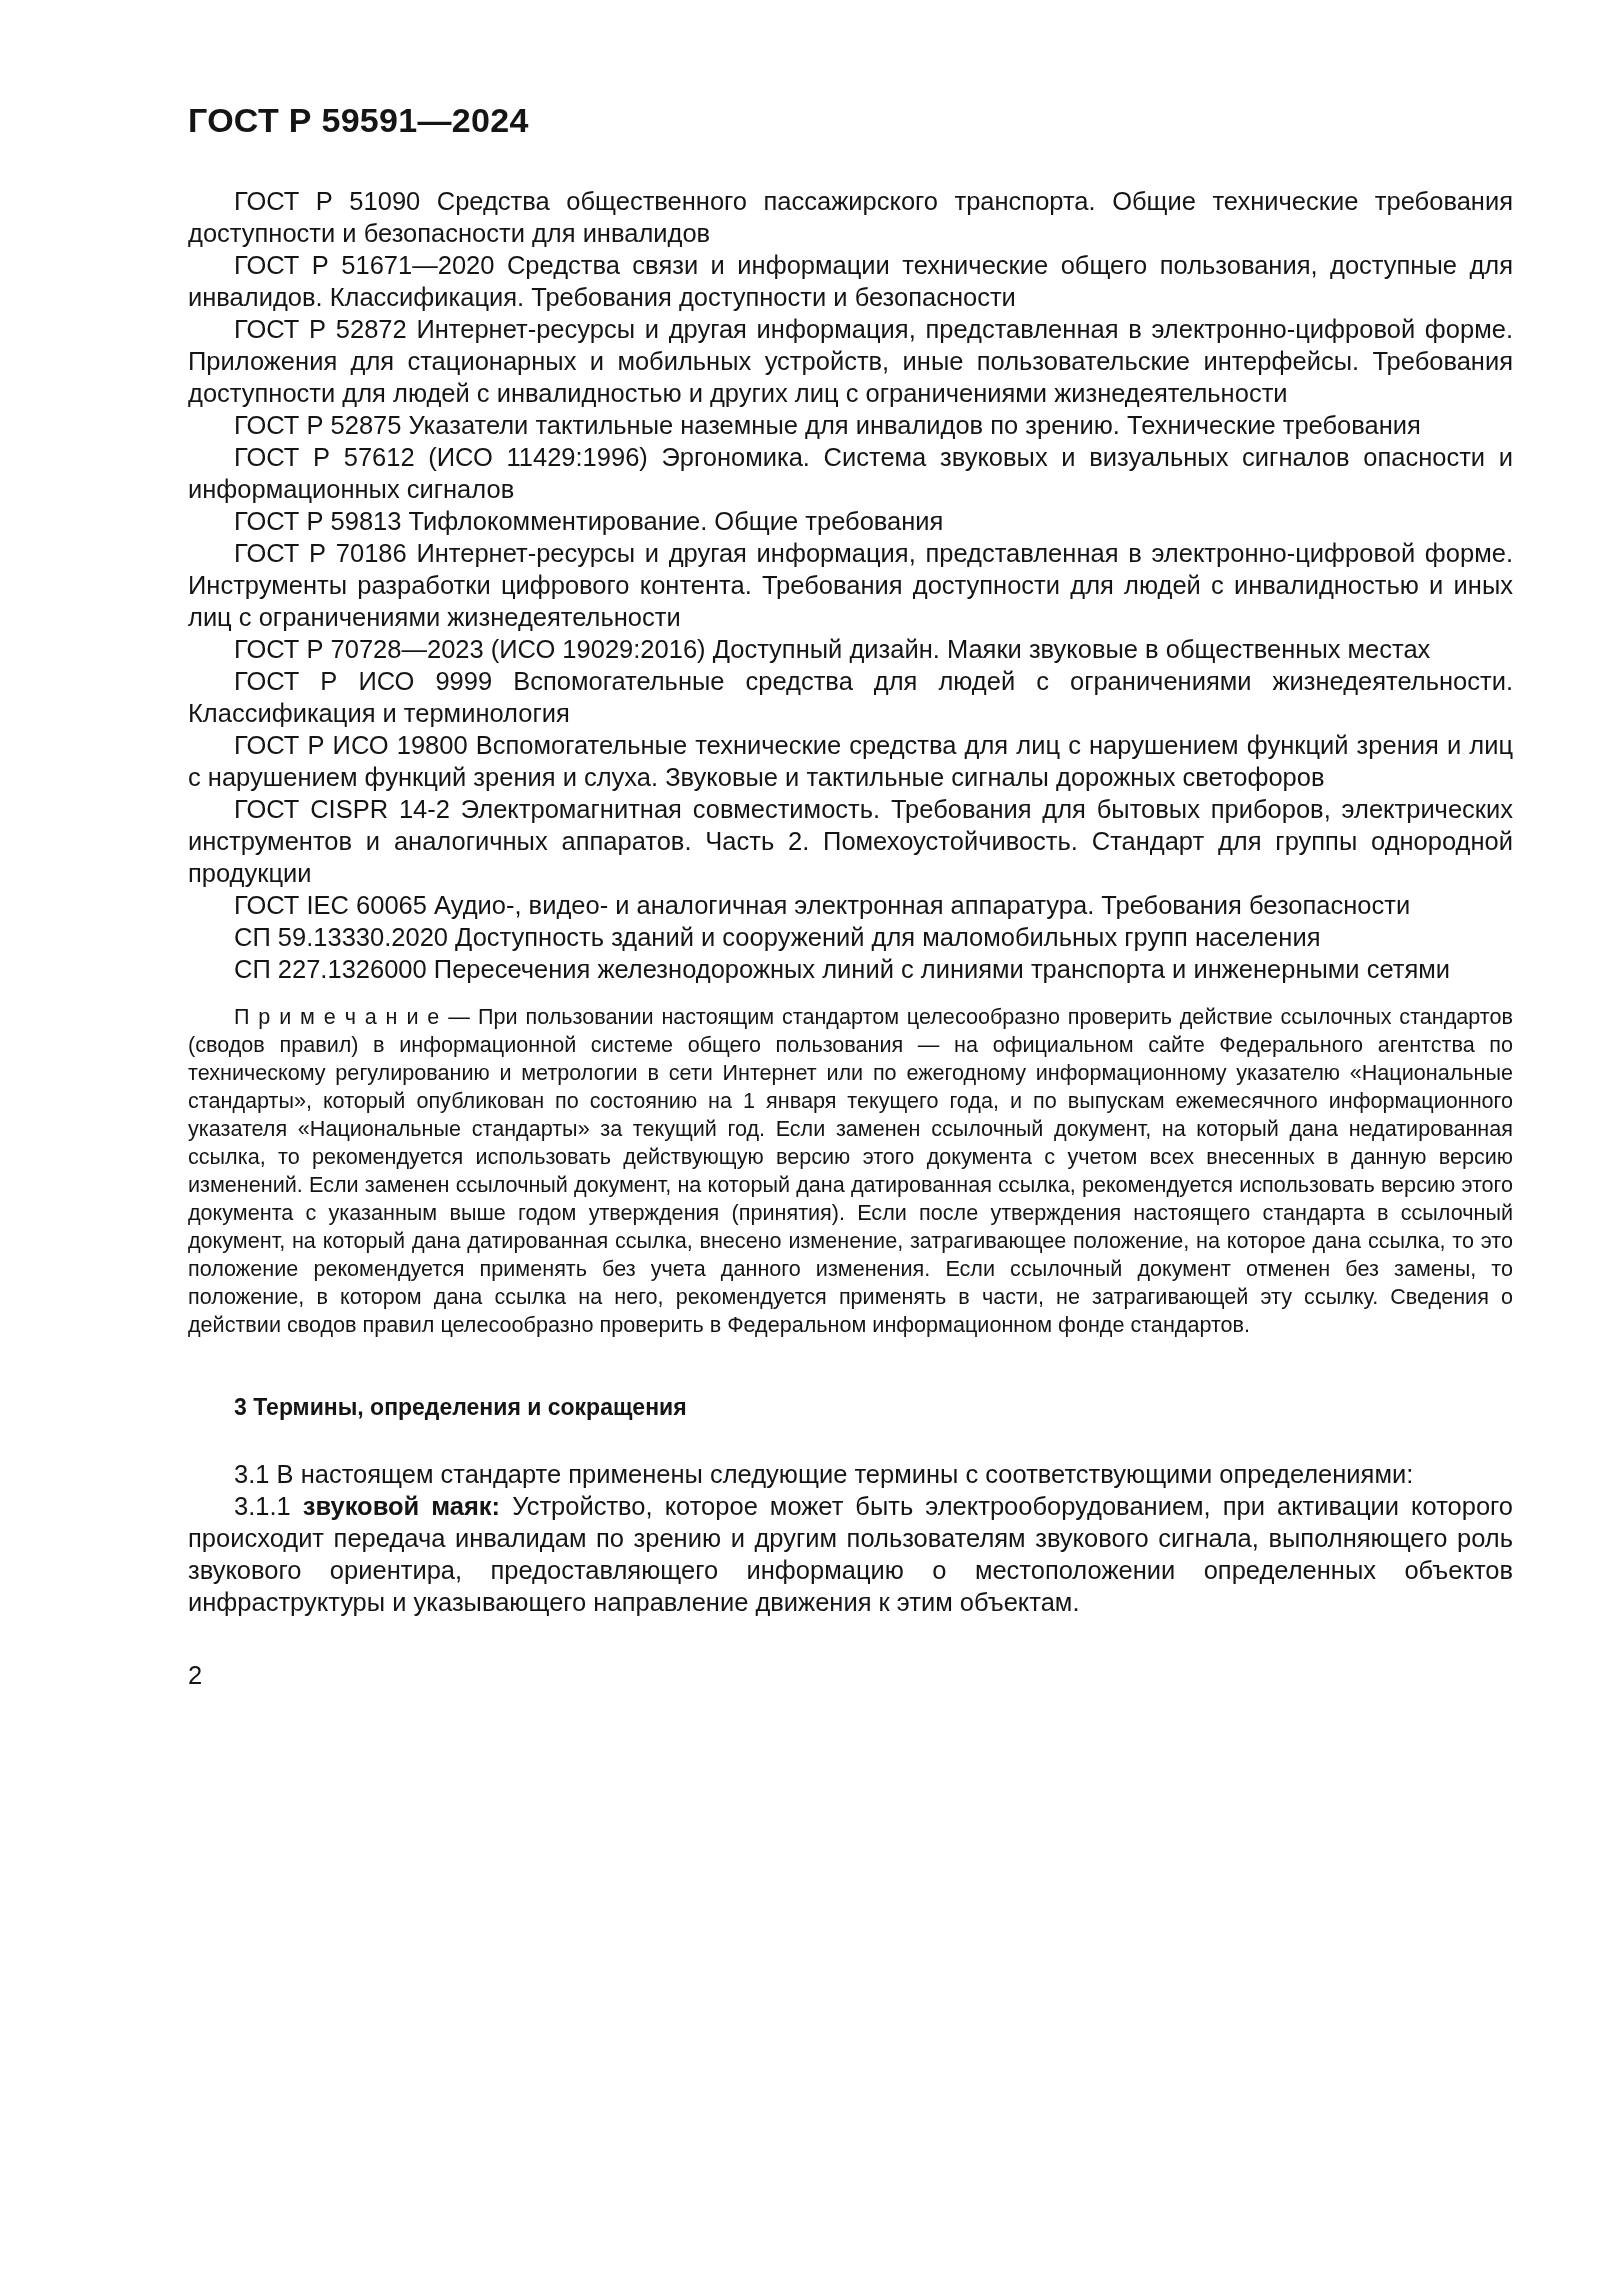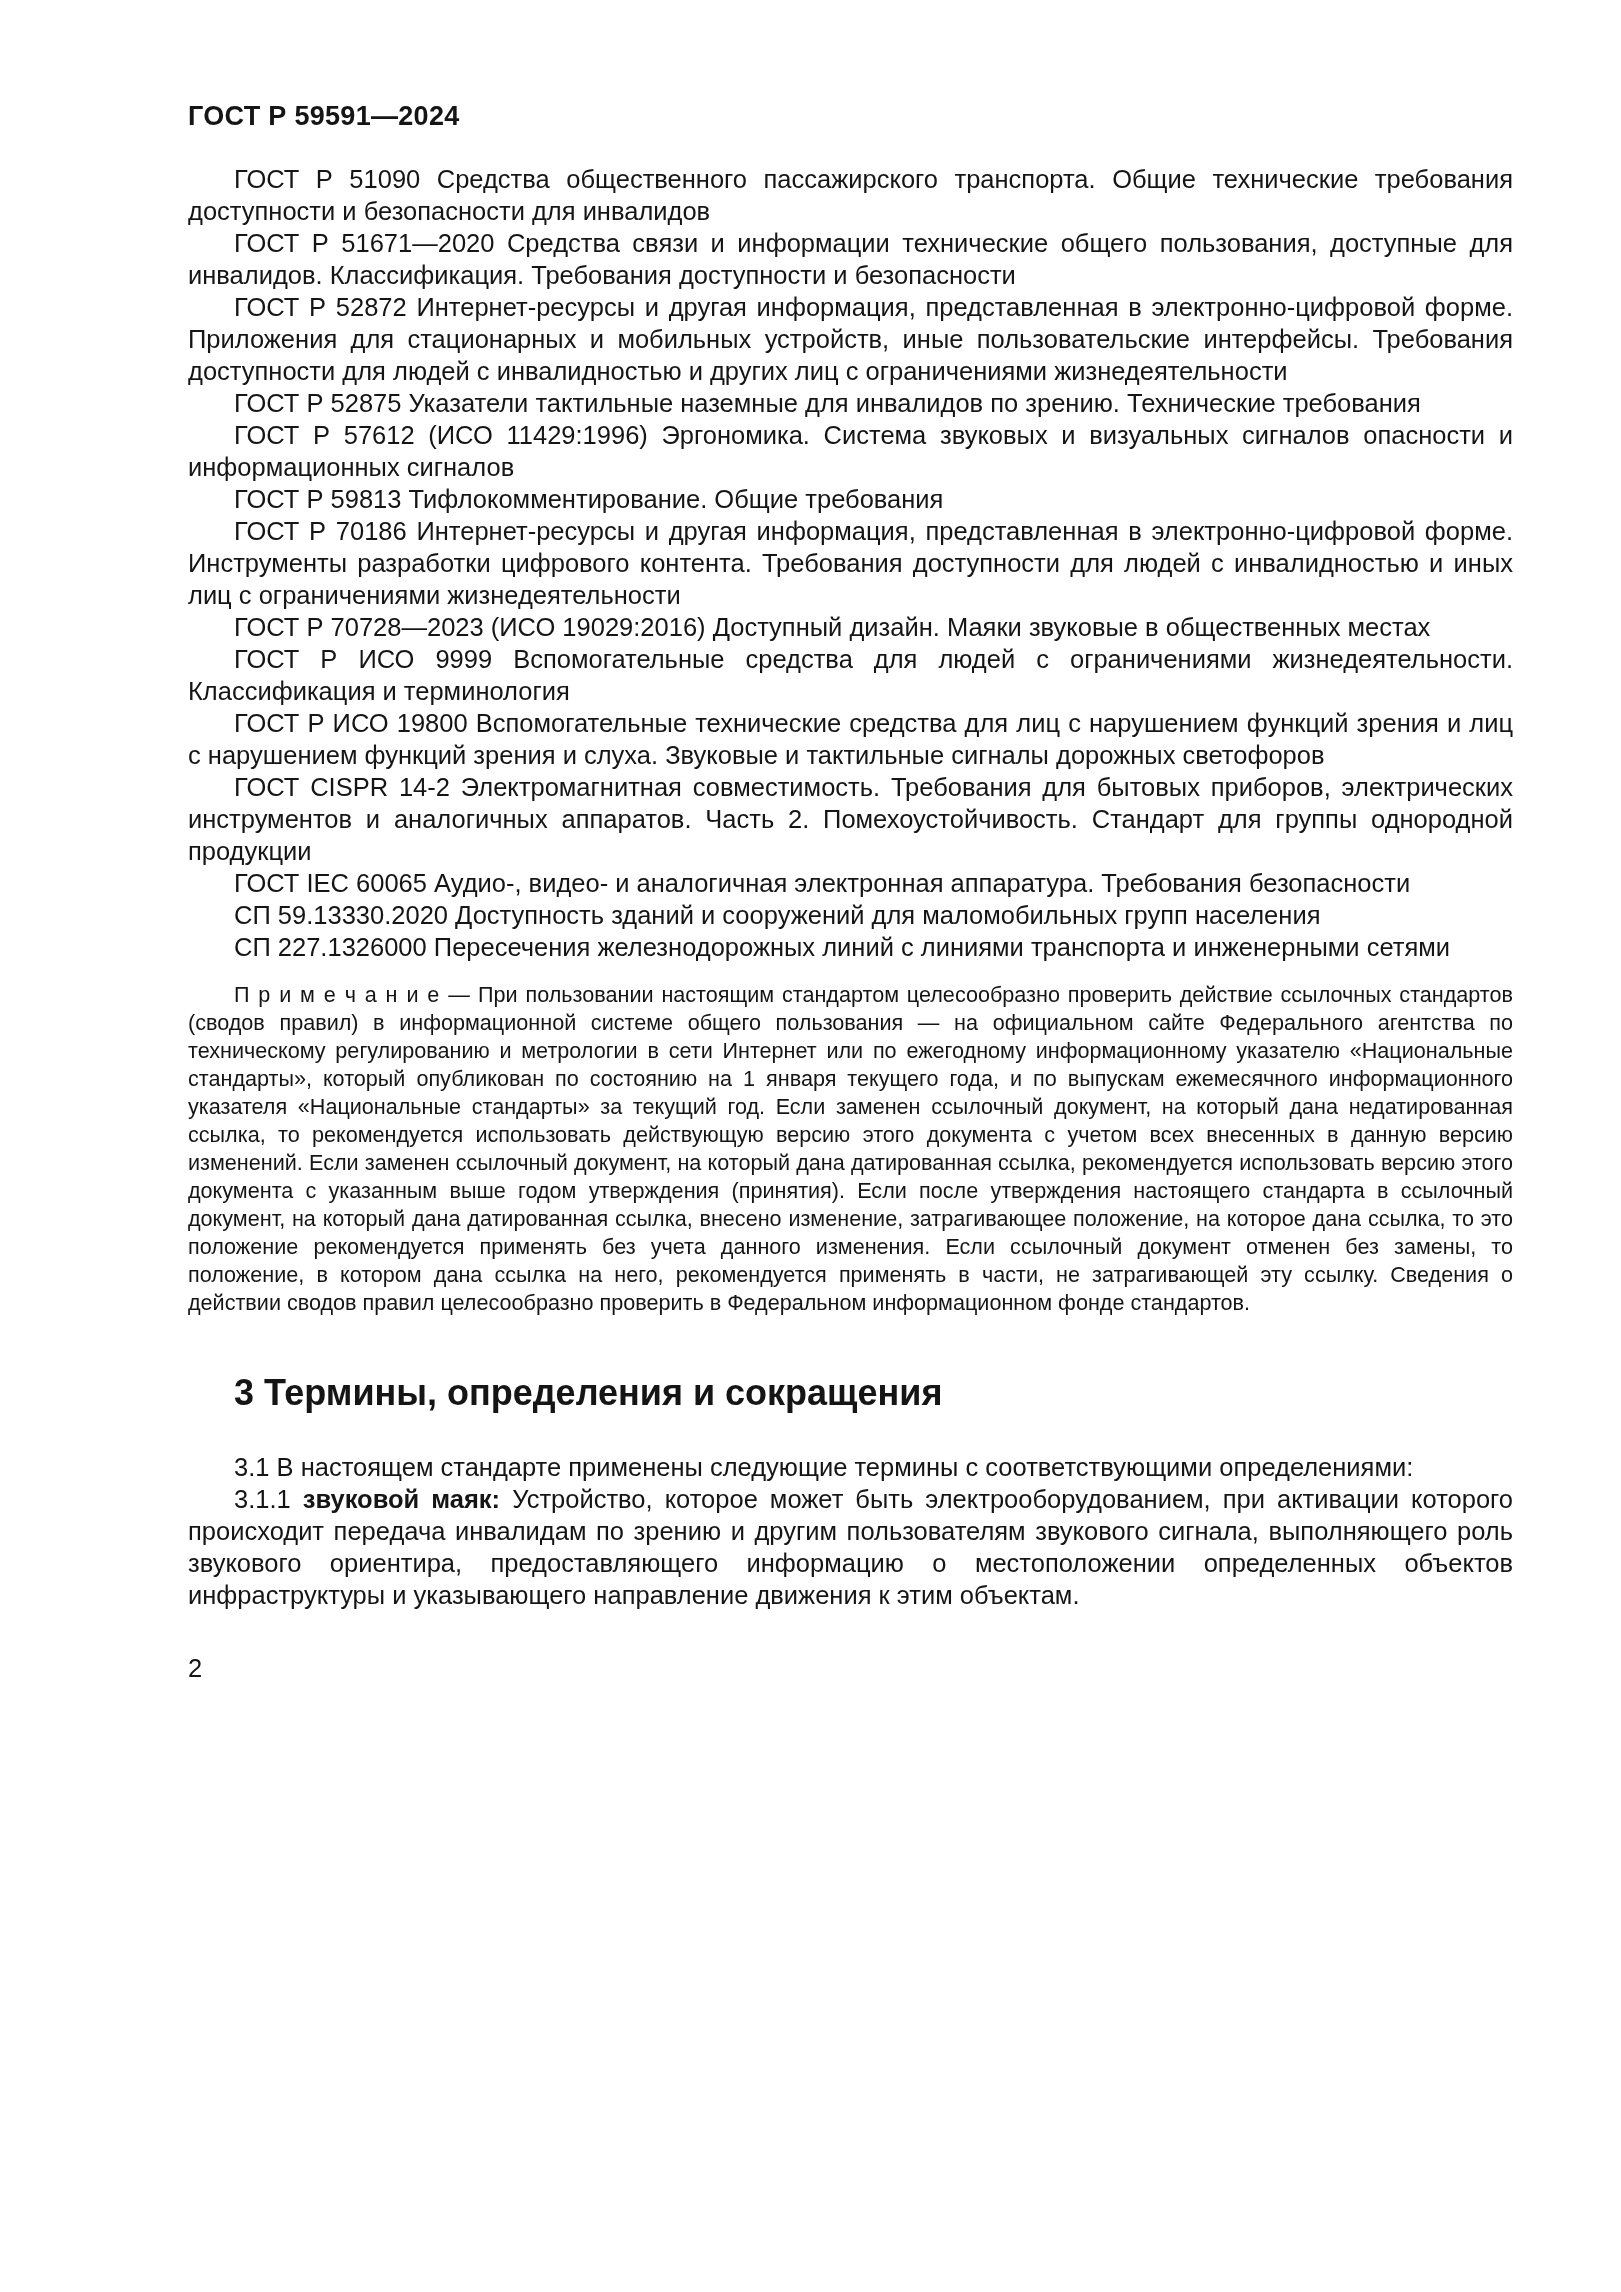--- a/index.html
+++ b/index.html
@@ -10,24 +10,24 @@
     width: 1621px;
     height: 2293px;
     margin: 0 auto;
     background: #ffffff;
     padding: 101px 108px 0 188px;
     overflow: hidden;
     position: relative;
   }
 
   .doc-header {
-    font-size: 27px;
+    font-size: 34px;
     font-weight: bold;
     letter-spacing: 0.3px;
-    margin-bottom: 31px;
+    margin-bottom: 45px;
   }
 
   .body-para {
     font-size: 25.5px;
     line-height: 32px;
     text-align: justify;
     text-indent: 46px;
     hyphens: auto;
     -webkit-hyphens: auto;
   }
@@ -37,21 +37,21 @@
     font-size: 21.6px;
     line-height: 28px;
     text-align: justify;
     text-indent: 46px;
     hyphens: auto;
     -webkit-hyphens: auto;
   }
   .note-label { letter-spacing: 0.5px; }
 
   .section-title {
-    font-size: 36px;
+    font-size: 23px;
     font-weight: bold;
     margin-top: 55px;
     margin-bottom: 37px;
     text-indent: 46px;
   }
 
   .term { font-weight: bold; margin-top: 20px; }
 
   .page-number {
     font-size: 25.5px;

